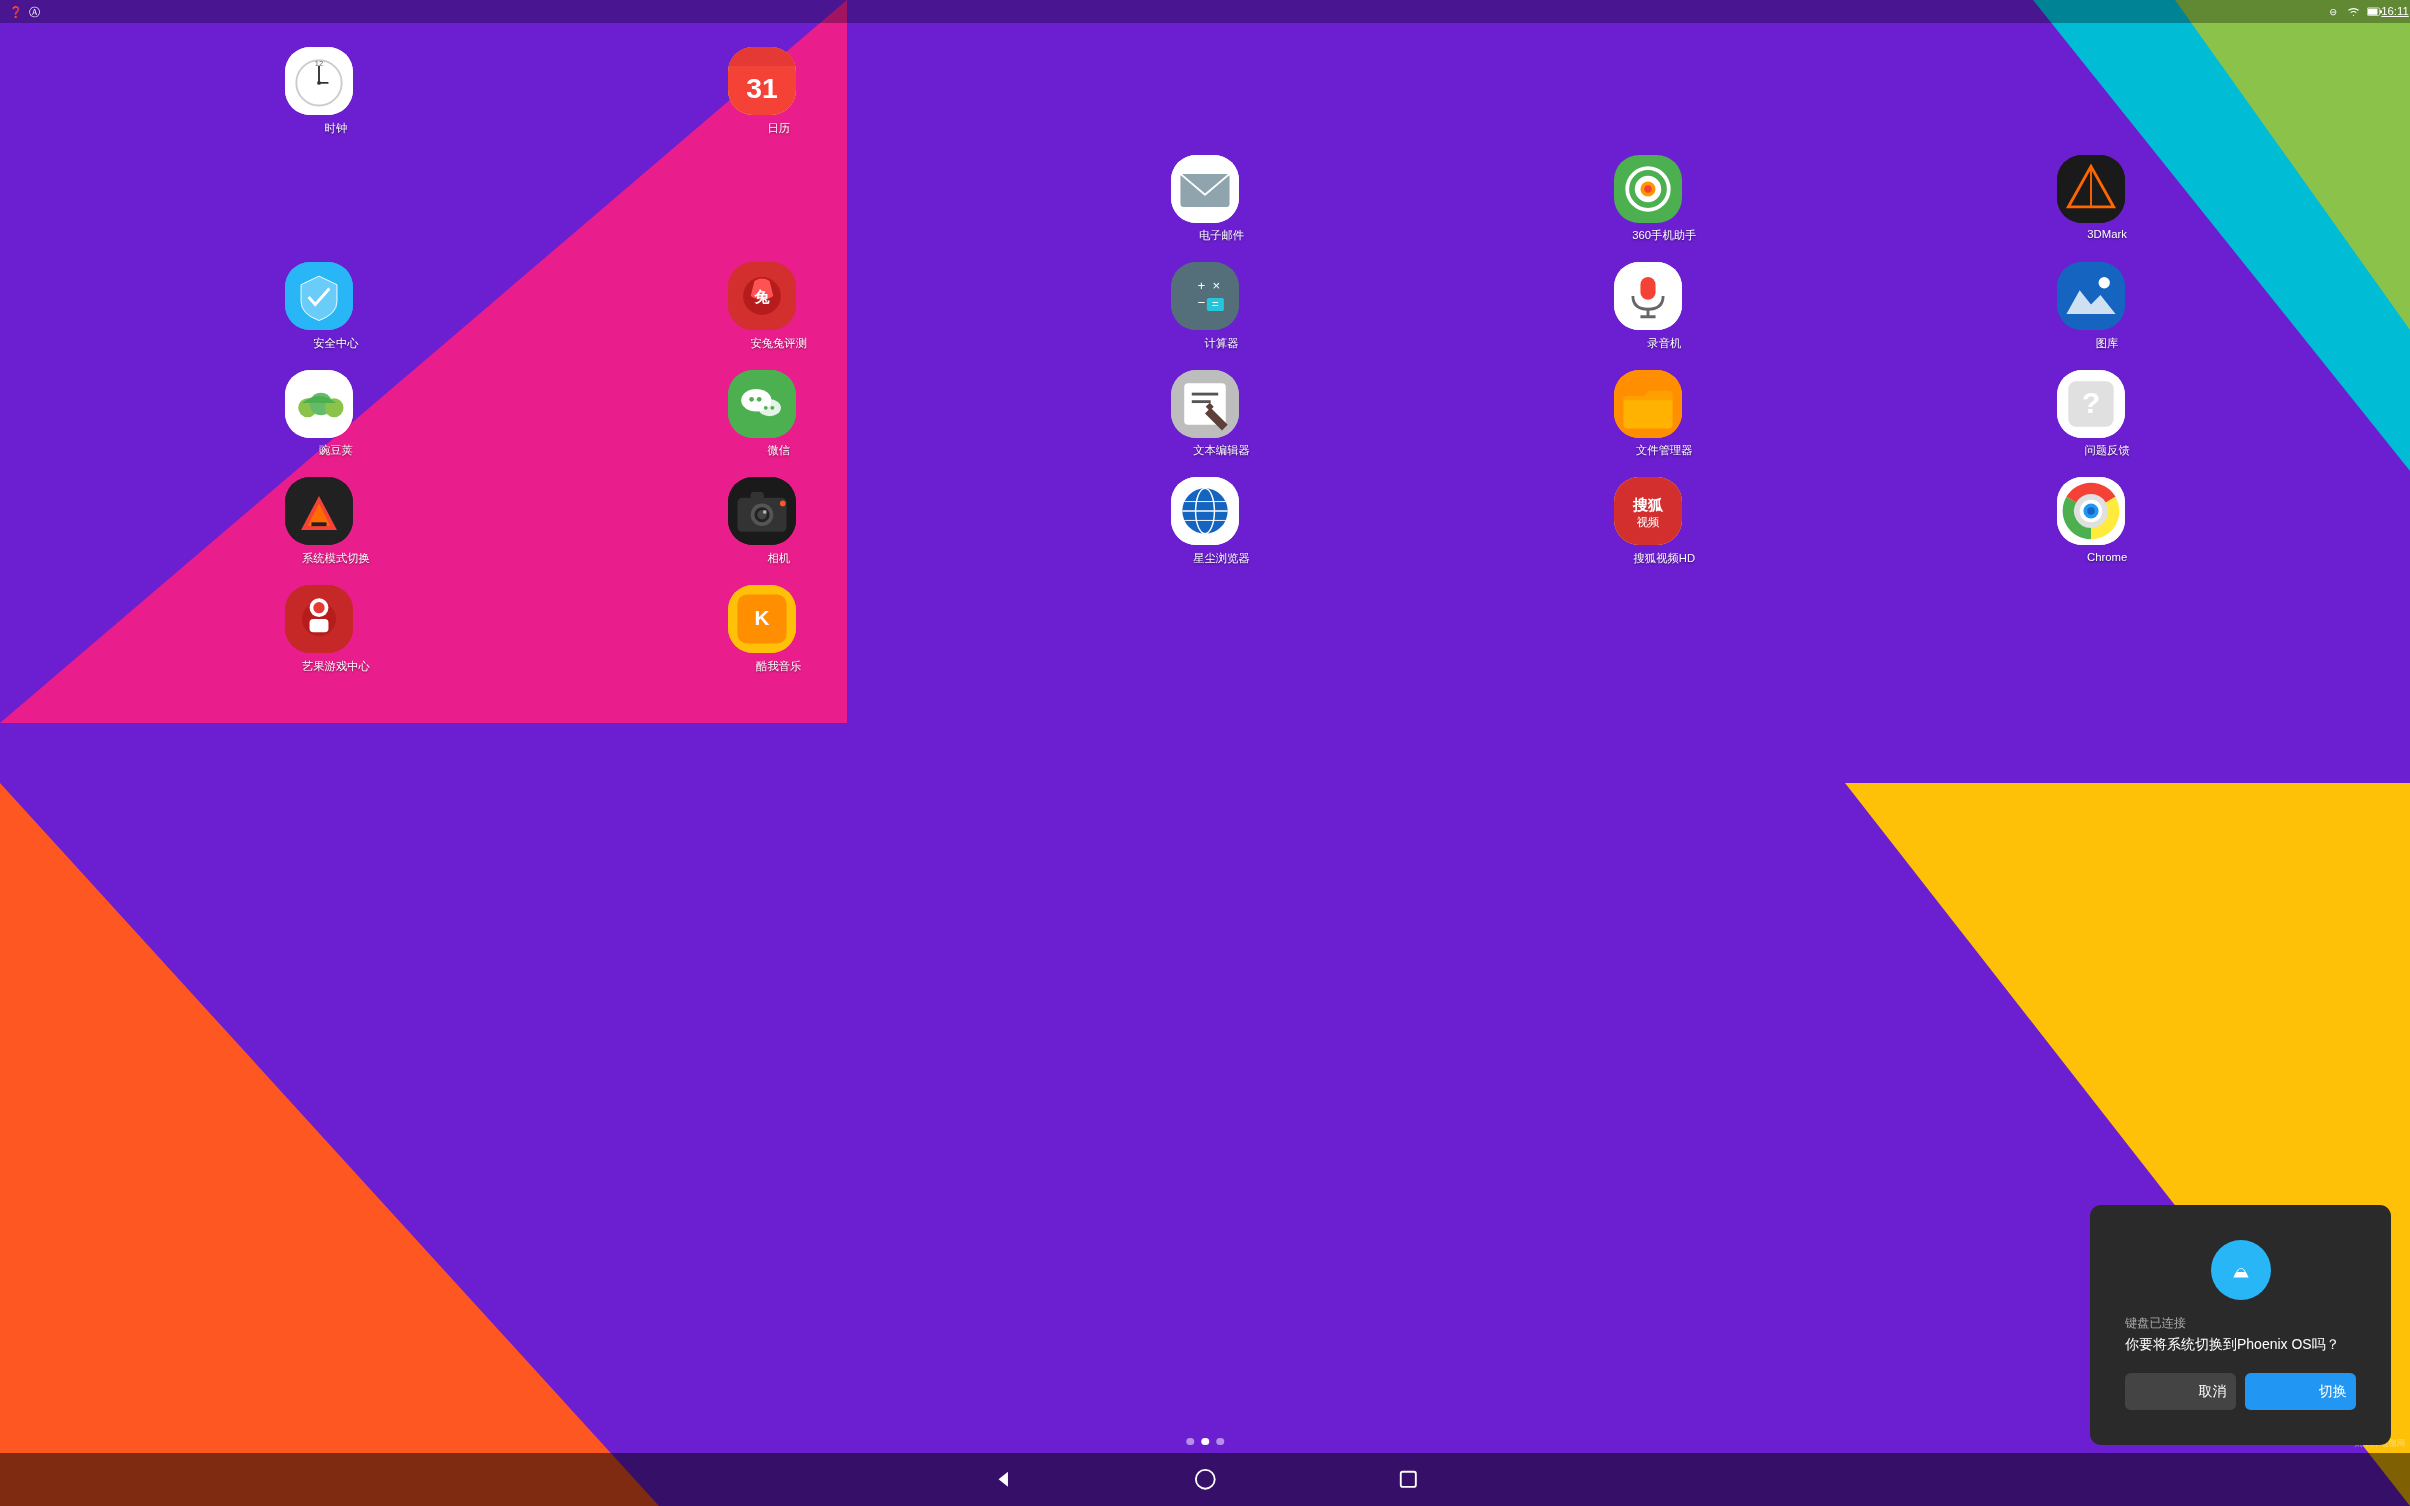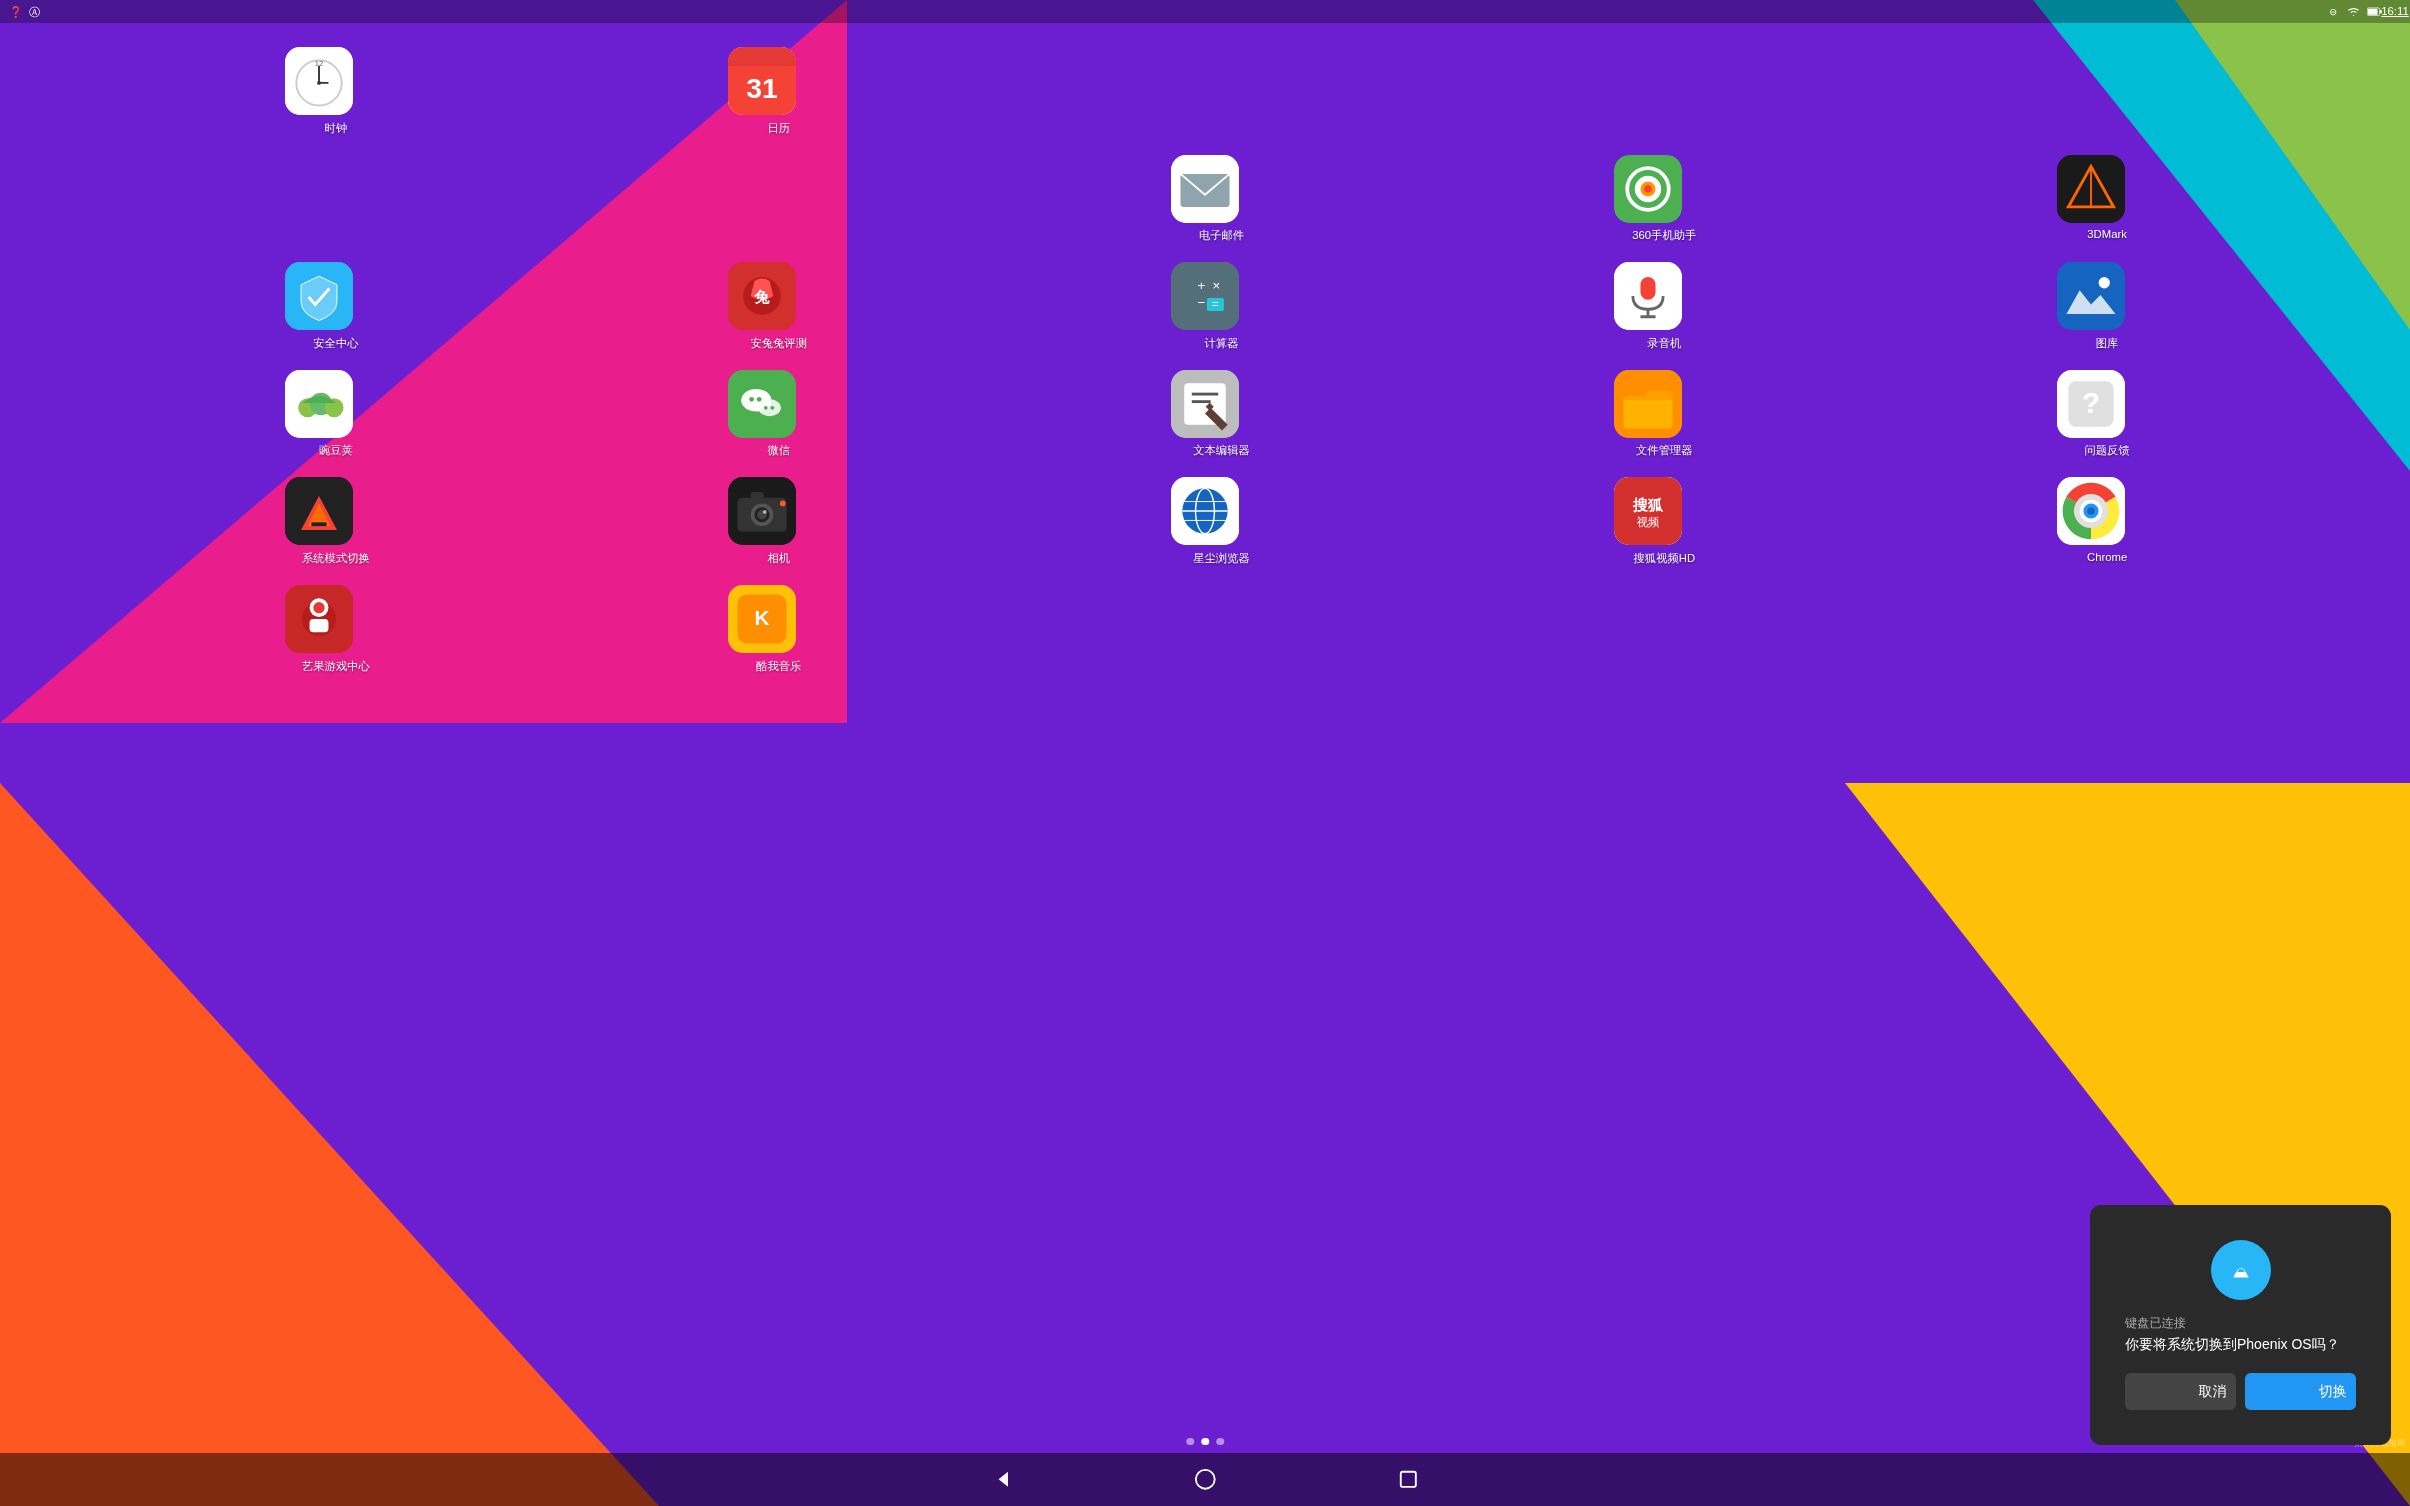--- a/index.html
+++ b/index.html
@@ -132,21 +132,21 @@
       display: flex;
       flex-direction: column;
       align-items: center;
       gap: 5.6px;
       cursor: pointer;
     }
     
     .app-icon {
       width: 68px;
       height: 68px;
-      border-radius: 15px;
+      border-radius: 25px;
       display: flex;
       align-items: center;
       justify-content: center;
       font-size: 26px;
       overflow: hidden;
       position: relative;
     }
     
     .app-label {
       font-size: 11.3px;

